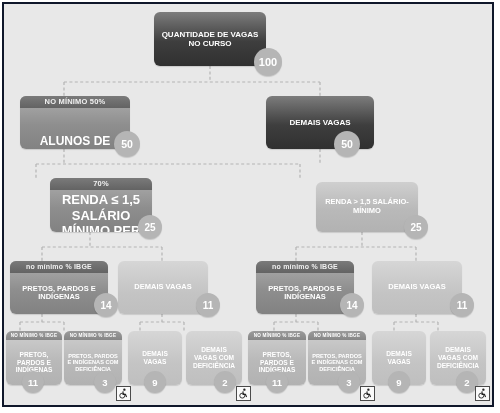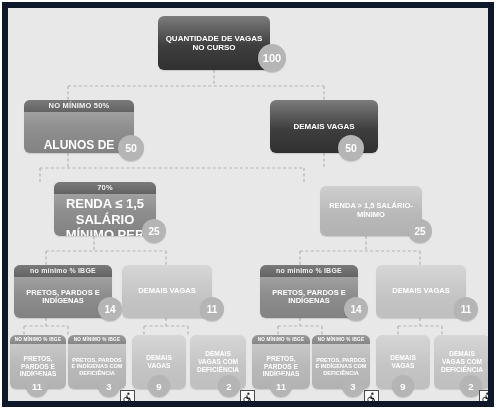--- a/index.html
+++ b/index.html
@@ -6,21 +6,21 @@
   body{
     width:500px;height:413px;
     background:#ffffff;
     font-family:"Liberation Sans", sans-serif;
     overflow:hidden;
   }
   #frame{
     position:absolute;left:2px;top:2px;
     width:492px;height:405px;
     background:#e8e8e8;
-    border:6px solid #0f172a;
+    border:2px solid #0f172a;
     box-sizing:border-box;
     overflow:hidden;
   }
   #canvas{position:absolute;left:0;top:0;width:486px;height:399px;}
   svg#wires{position:absolute;left:0;top:0;width:486px;height:399px;}
 
   .node{
     position:absolute;
     border-radius:6px;
     box-sizing:border-box;
@@ -122,21 +122,21 @@
         <path d="M412,310 L412,318"></path>
         <path d="M390,318 L434,318"></path>
         <path d="M390,318 L390,327"></path>
         <path d="M434,318 L434,327"></path>
       </g>
     </svg>
 
     <div class="node t-dark" style="left:150px;top:8px;width:112px;height:54px;">
       <div class="body" style="font-size:8px;">QUANTIDADE DE VAGAS NO CURSO</div>
     </div>
-    <div class="badge" style="left:250px;top:36px;width:28px;height:28px;font-size:11px;">100</div>
+    <div class="badge" style="left:250px;top:44px;width:28px;height:28px;font-size:11px;">100</div>
 
     <div class="node t-mid" style="left:16px;top:92px;width:110px;height:53px;gap:24px;">
       <div class="hdr" style="font-size:7.5px;">NO MÍNIMO 50%</div>
       <div class="body" style="font-size:12px;">ALUNOS DE ESCOLA PÚBLICA</div>
     </div>
     <div class="badge" style="left:110px;top:127px;width:26px;height:26px;font-size:10.5px;">50</div>
 
     <div class="node t-dark" style="left:262px;top:92px;width:108px;height:53px;">
       <div class="body" style="font-size:8px;">DEMAIS VAGAS</div>
     </div>

